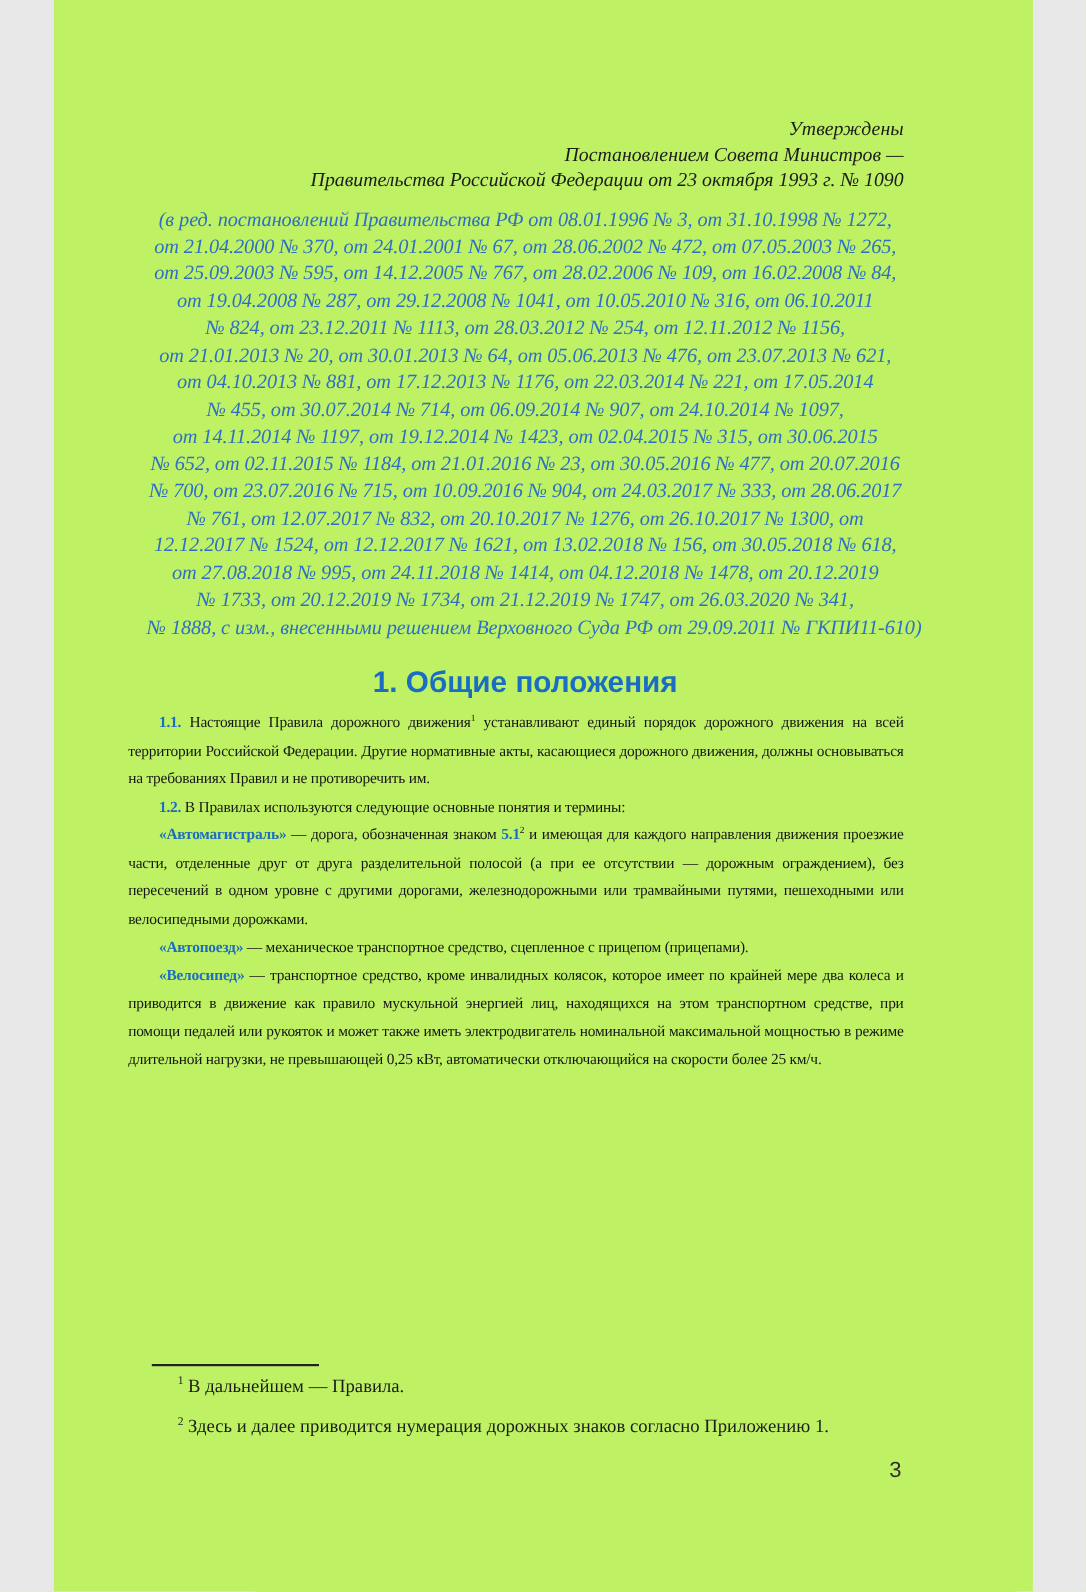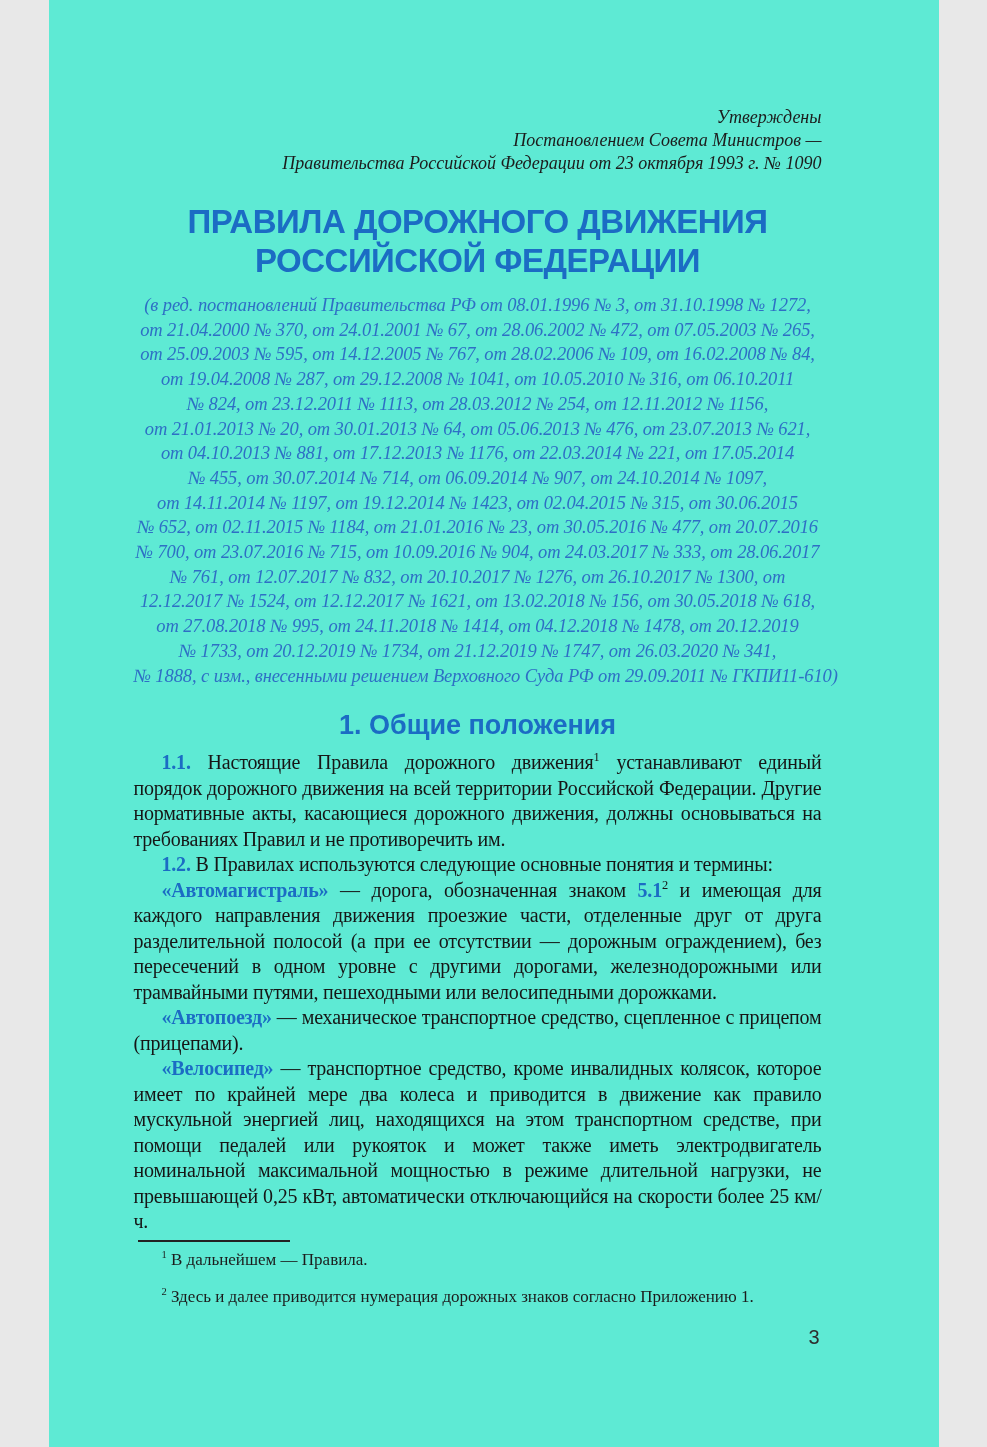--- a/index.html
+++ b/index.html
@@ -1,21 +1,21 @@
 <!DOCTYPE html>
 <html><head>
 <meta charset="utf-8">
 <style>
   html, body { margin: 0; padding: 0; background: #e8e8e8; }
   .page {
     position: relative;
     width: 890px;
     height: 1447px;
     margin: 0 auto;
-    background: #5eead4;
+    background: #bef264;
     font-family: "Liberation Serif", serif;
     color: #161616;
     overflow: hidden;
   }
   .approval {
     padding: 106px 117px 0 85px;
     text-align: right;
     font-style: italic;
     font-size: 18px;
     line-height: 23px;
@@ -44,22 +44,22 @@
   .section-heading {
     margin: 22px 117px 0 85px;
     text-align: center;
     font-family: "Liberation Sans", sans-serif;
     font-weight: bold;
     font-size: 27px;
     line-height: 31px;
     color: #1b6cc4;
   }
   .body-text {
-    margin: 9px 117px 0 85px;
-    font-size: 20px;
+    margin: 9px 117px 0 68px;
+    font-size: 14px;
     line-height: 25.5px;
     letter-spacing: -0.2px;
     text-align: justify;
   }
   .body-text p { margin: 0; text-indent: 28px; }
   .term { color: #1b6cc4; font-weight: bold; }
   .body-text sup, .footnote sup {
     font-size: 0.62em;
     line-height: 0;
     vertical-align: super;
@@ -90,24 +90,20 @@
 </style>
 </head>
 <body>
 
 <div class="page">
   <div class="approval" id="approval">
       <div class="line">Утверждены</div>
       <div class="line">Постановлением Совета Министров —</div>
       <div class="line">Правительства Российской Федерации  от 23 октября 1993 г. № 1090</div>
     </div>
-  <h1 class="doc-title" id="title">
-      <div class="line">ПРАВИЛА ДОРОЖНОГО ДВИЖЕНИЯ</div>
-      <div class="line">РОССИЙСКОЙ ФЕДЕРАЦИИ</div>
-    </h1>
   <div class="amendments" id="amendments">
       <div class="line">(в ред. постановлений Правительства РФ от 08.01.1996 № 3, от 31.10.1998 № 1272,</div>
       <div class="line">от 21.04.2000 № 370, от 24.01.2001 № 67, от 28.06.2002 № 472, от 07.05.2003 № 265,</div>
       <div class="line">от 25.09.2003 № 595, от 14.12.2005 № 767, от 28.02.2006 № 109, от 16.02.2008 № 84,</div>
       <div class="line">от 19.04.2008 № 287, от 29.12.2008 № 1041, от 10.05.2010 № 316, от 06.10.2011</div>
       <div class="line">№ 824, от 23.12.2011 № 1113, от 28.03.2012 № 254, от 12.11.2012 № 1156,</div>
       <div class="line">от 21.01.2013 № 20, от 30.01.2013 № 64, от 05.06.2013 № 476, от 23.07.2013 № 621,</div>
       <div class="line">от 04.10.2013 № 881, от 17.12.2013 № 1176, от 22.03.2014 № 221, от 17.05.2014</div>
       <div class="line">№ 455, от 30.07.2014 № 714, от 06.09.2014 № 907, от 24.10.2014 № 1097,</div>
       <div class="line">от 14.11.2014 № 1197, от 19.12.2014 № 1423, от 02.04.2015 № 315, от 30.06.2015</div>

